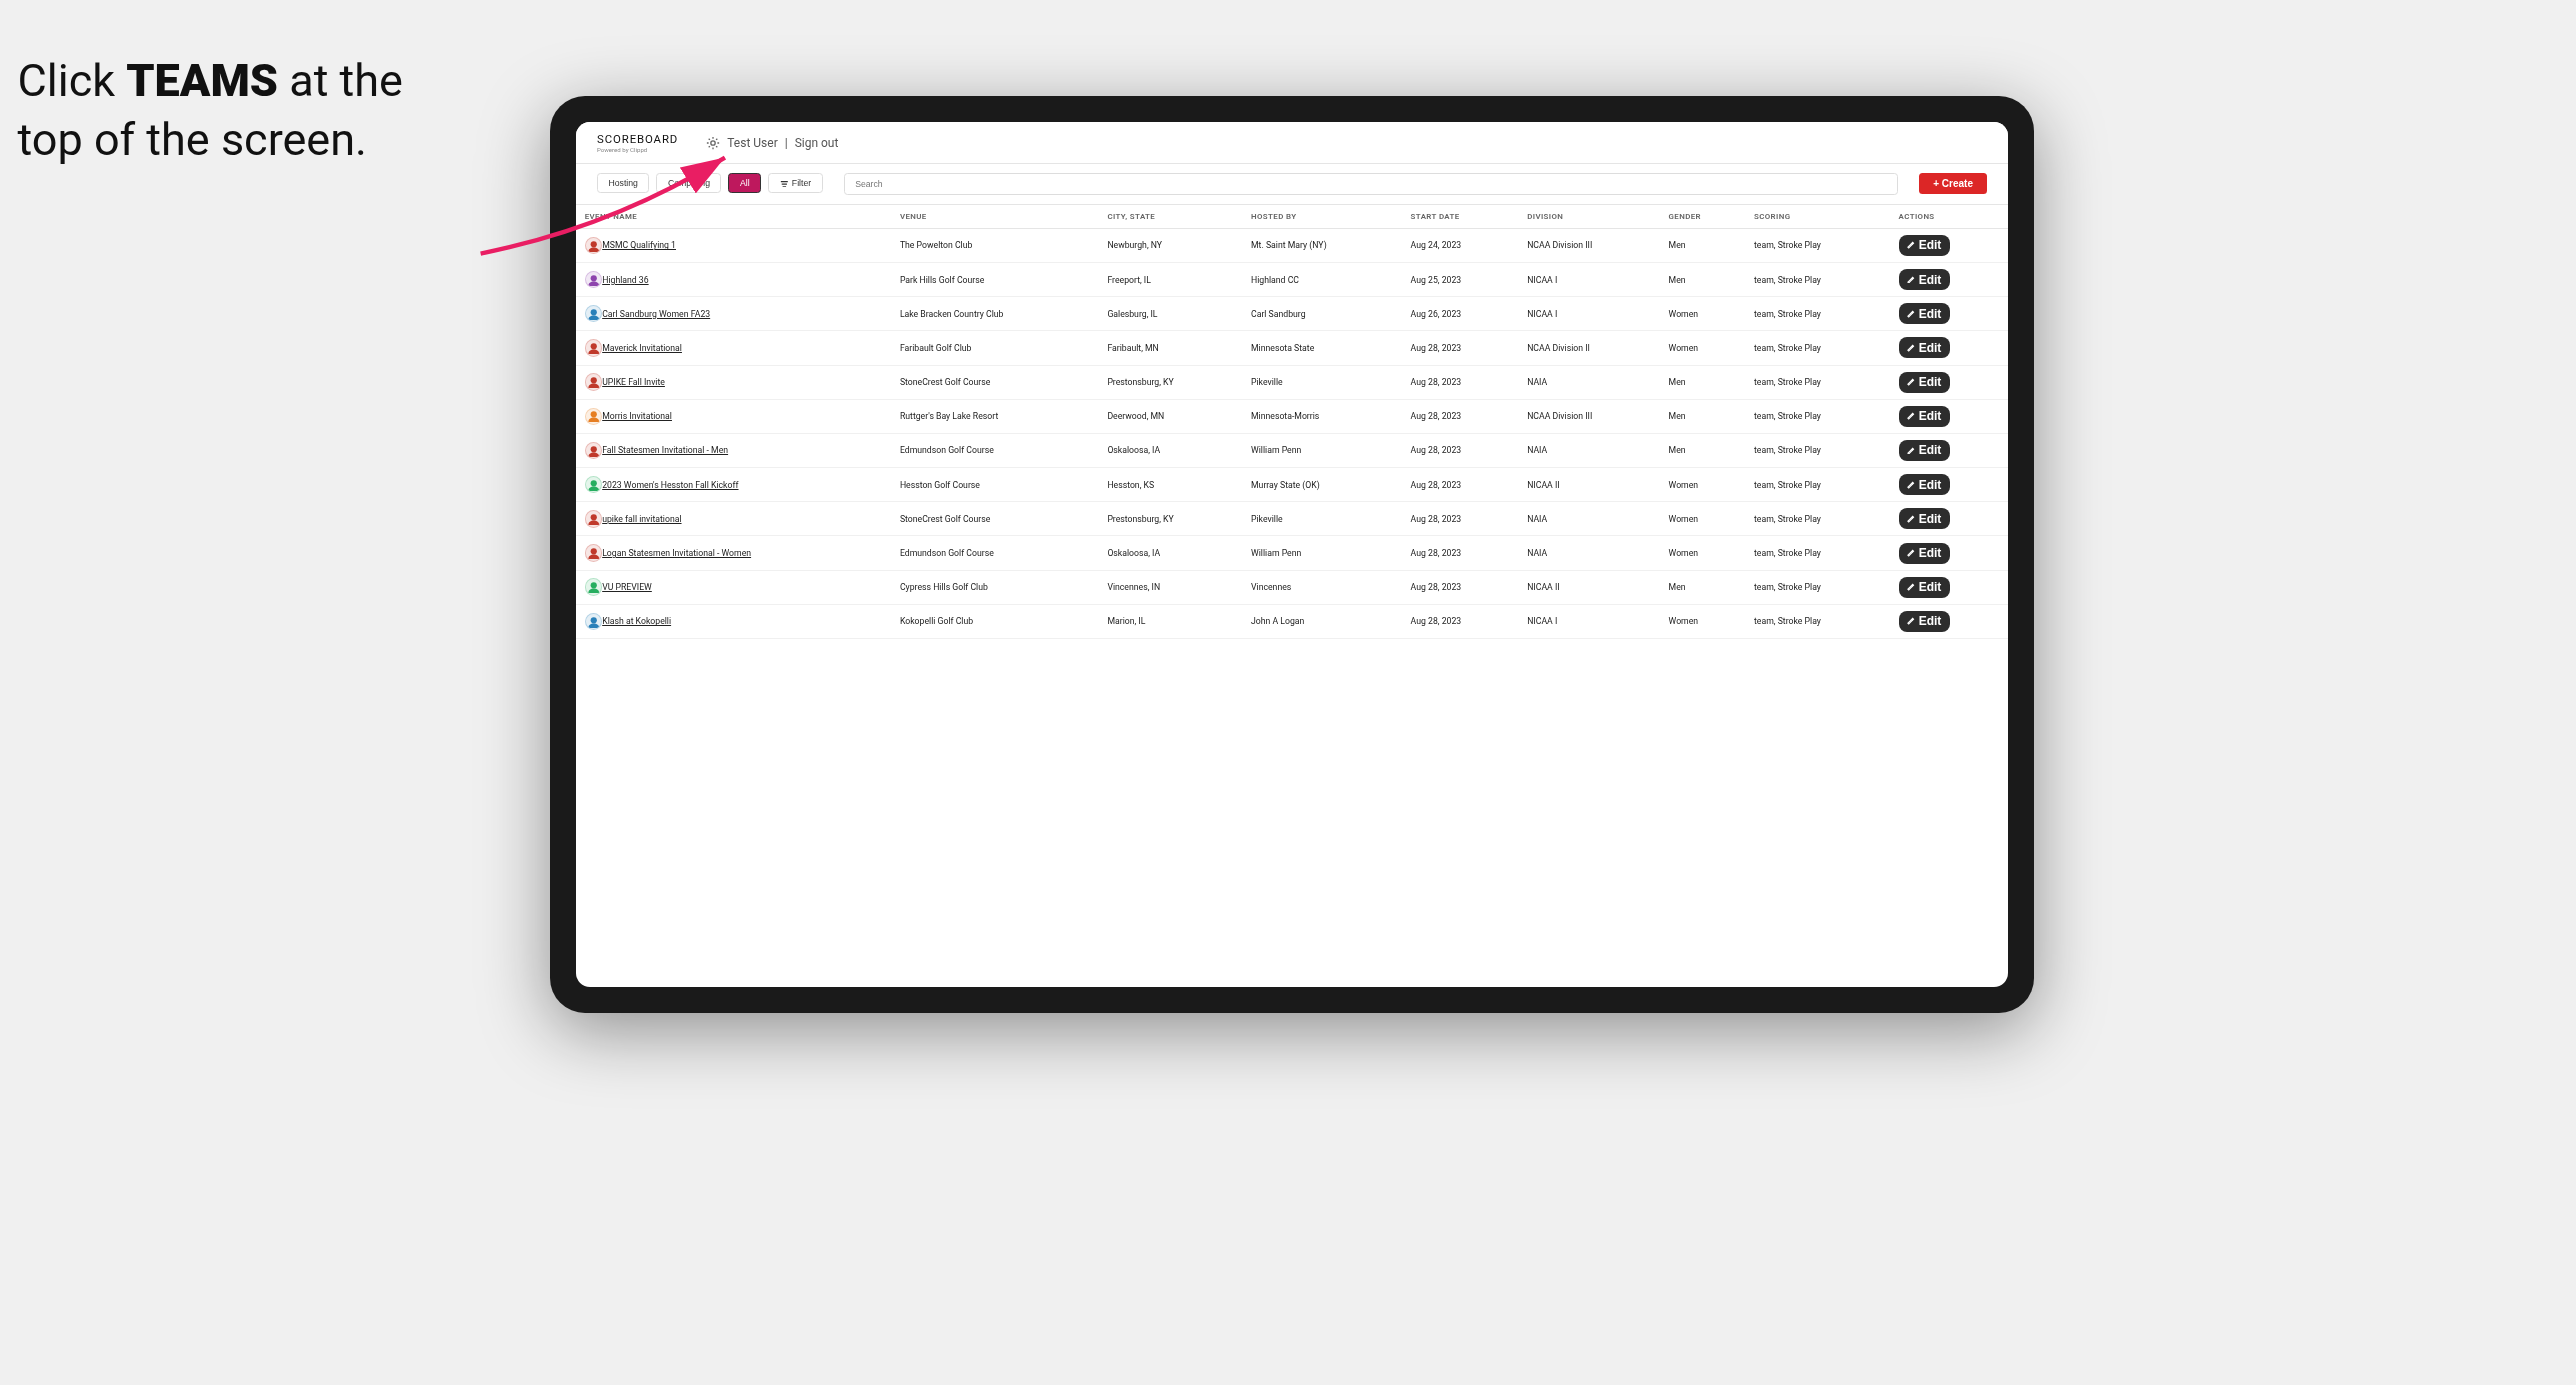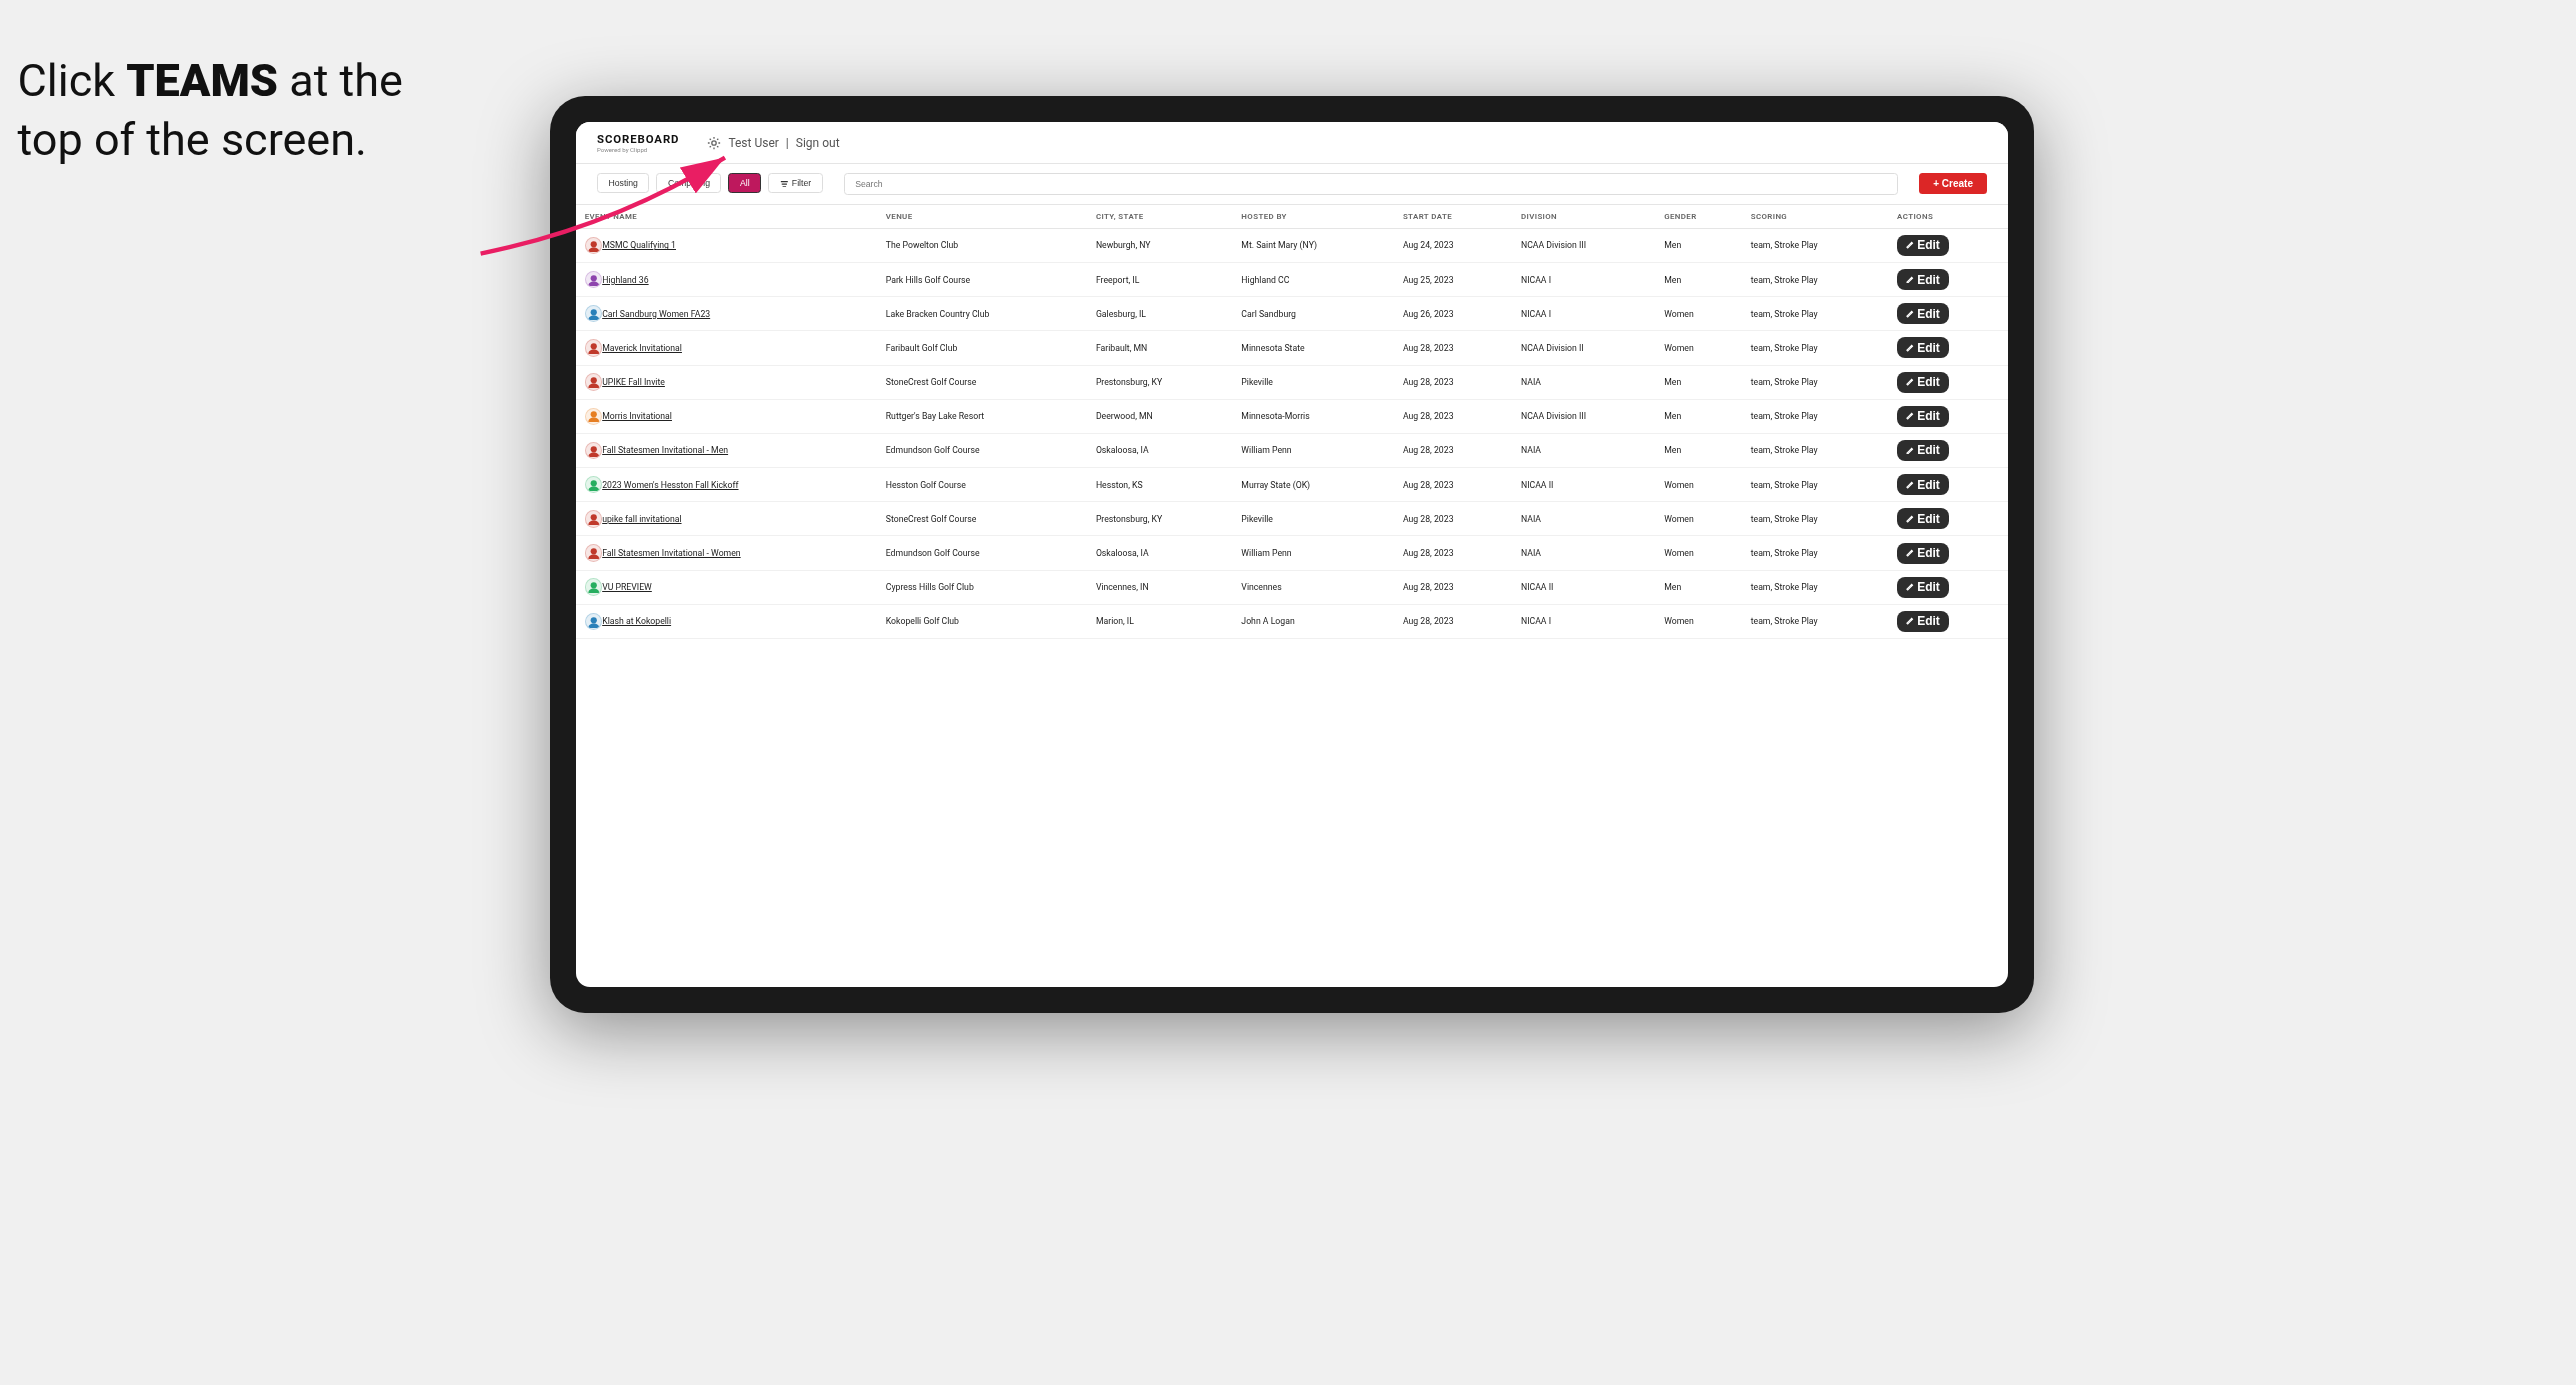--- a/index.html
+++ b/index.html
@@ -71,21 +71,21 @@
     }
 
     .logo-area {
       display: flex;
       flex-direction: column;
       margin-right: 28px;
     }
 
     .logo-title {
       font-size: 11.4px;
-      font-weight: 700;
+      font-weight: 400;
       letter-spacing: 0.9px;
       color: #111;
       text-align: center;
     }
 
     .logo-sub {
       font-size: 6.1px;
       color: #888;
     }
 
@@ -605,21 +605,21 @@
   </tr>
             <tr>
     <td>
       <div class="event-name-cell">
         <div class="team-logo" style="background:#c0392b20; border: 0.9px solid #c0392b40;">
           <svg viewBox="0 0 20 20" fill="#c0392b">
             <circle cx="10" cy="8" r="4"></circle>
             <path d="M3 18c0-4 3-6 7-6s7 2 7 6"></path>
           </svg>
         </div>
-        <span>Fall Statesmen Invitational - Women</span>
+        <span>Logan Statesmen Invitational - Women</span>
       </div>
     </td>
     <td>Edmundson Golf Course</td>
     <td>Oskaloosa, IA</td>
     <td>William Penn</td>
     <td>Aug 28, 2023</td>
     <td>NAIA</td>
     <td>Women</td>
     <td>team, Stroke Play</td>
     <td>

